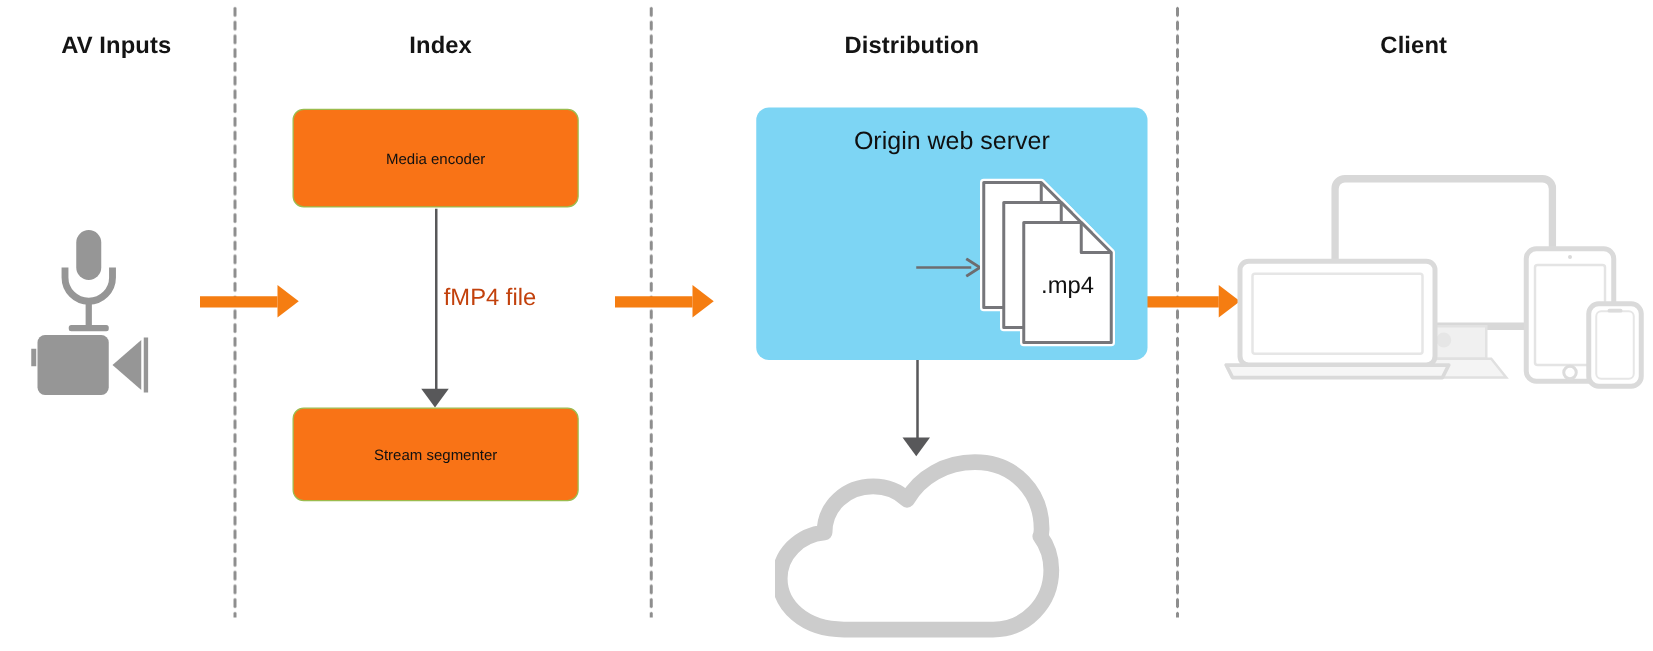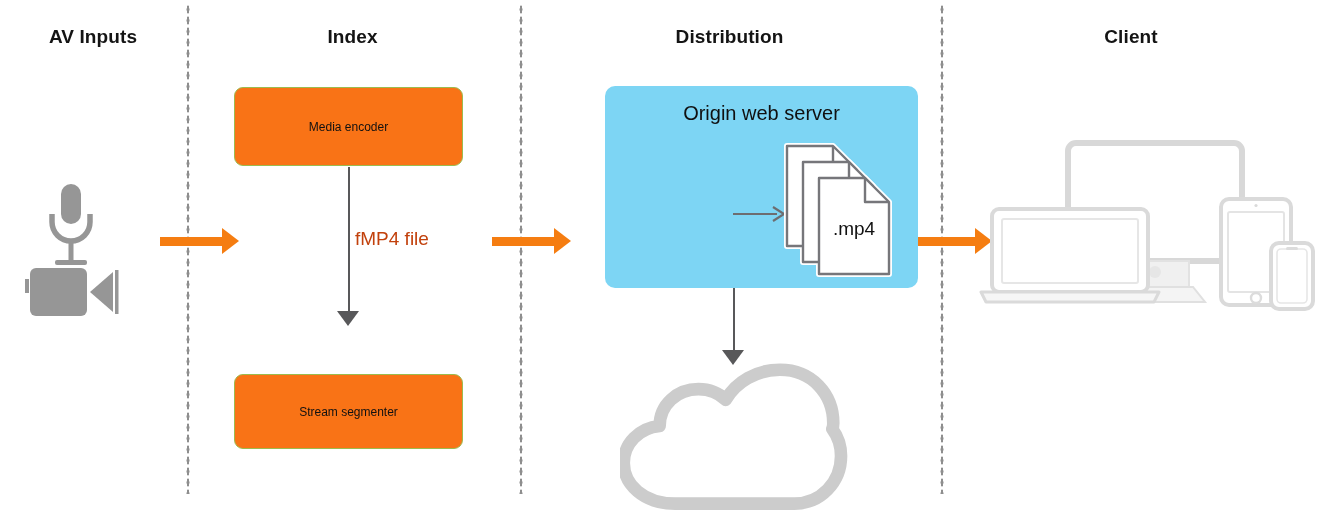--- a/index.html
+++ b/index.html
@@ -137,21 +137,21 @@
   <div class="gbox" style="left:234px;top:87px;width:229px;height:79px;">
     <span>Media encoder</span>
   </div>
 
   <div class="varrow" style="left:337px;top:167px;height:159px;">
     <div class="vshaft" style="height:146px;"></div>
     <div class="vhead" style="top:144px;"></div>
   </div>
   <div class="edge-label" style="left:355px;top:228px;">fMP4 file</div>
 
-  <div class="gbox" style="left:234px;top:326px;width:229px;height:75px;margin-top:48px;">
+  <div class="gbox" style="left:234px;top:326px;width:229px;height:75px;">
     <span>Stream segmenter</span>
   </div>
 
   <div class="bluebox" style="left:577px;top:86px;width:313px;height:202px;margin-left:28px;">
     <div class="bb-title">Origin web server</div>
 
 
     <div class="sarrow" style="left:128px;top:120px;width:53px;">
       <div class="sshaft" style="width:44px;"></div>
       <div class="shead" style="left:38px;">

